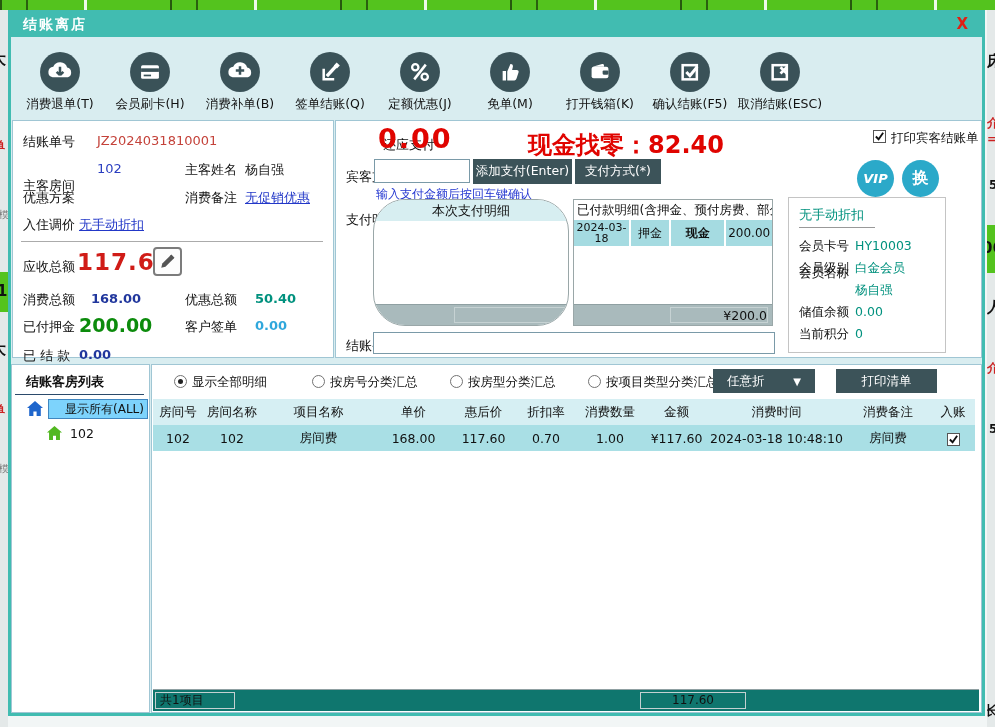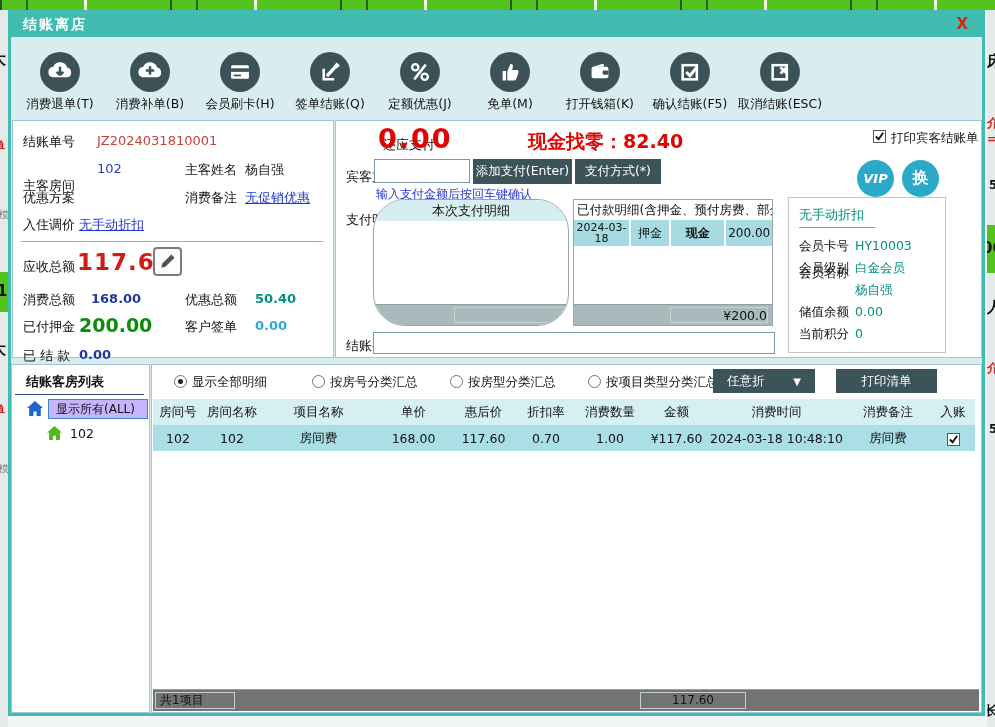--- a/index.html
+++ b/index.html
@@ -54,31 +54,31 @@
 
   .checkbox { position:absolute; width:13px; height:13px; background:#fff; border:1px solid #555; display:flex; align-items:center; justify-content:center; cursor:pointer; }
   .checkbox svg { width:11px; height:11px; }
 
   .radio { position:absolute; width:13px; height:13px; border-radius:50%; border:1px solid #737373; background:#fff; cursor:pointer; }
   .radio .dot { position:absolute; left:3px; top:3px; width:5px; height:5px; border-radius:50%; background:#222; }
 
   
   .tree-title { position:absolute; left:14px; top:8px; font-weight:bold; font-size:13px; color:#111; }
   .tree-underline { position:absolute; left:3px; top:29px; width:129px; height:1px; background:#2b4a6b; }
-  .tree-item-sel { position:absolute; left:36px; top:34px; width:100px; height:20px; background:#c4b5fd; border:1px solid #3f86c0; font-size:12px; color:#111; line-height:18px; padding-left:7px; cursor:pointer; white-space:nowrap; overflow:hidden; }
+  .tree-item-sel { position:absolute; left:36px; top:34px; width:100px; height:20px; background:#7dd3fc; border:1px solid #3f86c0; font-size:12px; color:#111; line-height:18px; padding-left:16px; cursor:pointer; white-space:nowrap; overflow:hidden; }
   .tree-item { position:absolute; font-size:12.5px; color:#111; cursor:pointer; }
 
   
   .thead, .trow { position:absolute; left:1px; width:822px; height:26px; display:flex; align-items:center; }
   .thead { top:34px; background:#d6eff3; font-size:12.5px; color:#111; }
   .trow  { top:60px; background:#a9dfe5; font-size:12.5px; color:#111; }
   .tc { text-align:center; flex:0 0 auto; overflow:hidden; white-space:nowrap; }
   .c0{width:50px}.c1{width:58px}.c2{width:115px}.c3{width:75px}.c4{width:65px}.c5{width:60px}.c6{width:68px}.c7{width:65px}.c8{width:135px}.c9{width:88px}.c10{width:42px}
 
-  .statusbar { position:absolute; left:1px; bottom:1px; width:826px; height:22px; background:#737373; border-top:1px solid #8fa0a2; }
+  .statusbar { position:absolute; left:1px; bottom:1px; width:826px; height:22px; background:#0f766e; border-top:1px solid #8fa0a2; }
   .sbox { position:absolute; top:2px; height:17px; border:1px solid #c3d0d1; font-size:12px; color:#111; line-height:15px; }
 </style>
 </head>
 <body>
 
 <div class="screen">
 
   <div class="bg-top"></div>
 
   <div class="bg-strip" style="left:0;">
@@ -120,34 +120,34 @@
             <circle cx="20" cy="20" r="19" fill="#3a5258"></circle>
             <path d="M13 25a5 5 0 0 1 .6-9.9 7 7 0 0 1 13.2.7A4.8 4.8 0 0 1 27.5 25z" fill="#fff"></path>
             <path d="M20 15v8m0 0l-3.2-3.2M20 23l3.2-3.2" stroke="#3a5258" stroke-width="2.4" fill="none"></path>
           </svg>
         <span class="tlabel">消费退单(T)</span>
       </div>
 
       <div class="tool-btn">
         <svg viewBox="0 0 40 40">
             <circle cx="20" cy="20" r="19" fill="#3a5258"></circle>
-            <path d="M13 25a5 5 0 0 1 .6-9.9 7 7 0 0 1 13.2.7A4.8 4.8 0 0 1 27.5 25z" fill="#fff"></path>
-            <path d="M20 14.5v8M16 18.5h8" stroke="#3a5258" stroke-width="2.4" fill="none"></path>
-          </svg>
-        <span class="tlabel">消费补单(B)</span>
-      </div>
-
-      <div class="tool-btn">
-        <svg viewBox="0 0 40 40">
-            <circle cx="20" cy="20" r="19" fill="#3a5258"></circle>
             <rect x="11.5" y="13.5" width="17" height="13" rx="1.5" fill="#fff"></rect>
             <rect x="11.5" y="16.5" width="17" height="3.4" fill="#3a5258"></rect>
             <rect x="14" y="22.5" width="7" height="1.6" fill="#3a5258"></rect>
           </svg>
         <span class="tlabel">会员刷卡(H)</span>
+      </div>
+
+      <div class="tool-btn">
+        <svg viewBox="0 0 40 40">
+            <circle cx="20" cy="20" r="19" fill="#3a5258"></circle>
+            <path d="M13 25a5 5 0 0 1 .6-9.9 7 7 0 0 1 13.2.7A4.8 4.8 0 0 1 27.5 25z" fill="#fff"></path>
+            <path d="M20 14.5v8M16 18.5h8" stroke="#3a5258" stroke-width="2.4" fill="none"></path>
+          </svg>
+        <span class="tlabel">消费补单(B)</span>
       </div>
 
       <div class="tool-btn">
         <svg viewBox="0 0 40 40">
             <circle cx="20" cy="20" r="19" fill="#3a5258"></circle>
             <path d="M14 17v10h10" stroke="#fff" stroke-width="2.4" fill="none"></path>
             <path d="M17 24L27 13" stroke="#fff" stroke-width="3.2" fill="none"></path>
             <path d="M25 12.5l3 2.8" stroke="#fff" stroke-width="4" fill="none"></path>
           </svg>
         <span class="tlabel">签单结账(Q)</span>
@@ -240,21 +240,21 @@
       <span class="val" style="left:242px; top:197px; color:#2fa7dc;">0.00</span>
 
       <span class="lbl" style="left:10px; top:226px;">已 结 款</span>
       <span class="val" style="left:66px; top:226px; color:#21379d;">0.00</span>
     </div>
 
     <div class="panel" style="left:324px; top:107px; width:647px; height:238px;">
 
       <span class="lbl" style="left:10px; top:15px;margin-left:37px;">还应支付</span>
       <span class="val" style="left:42px; top:2px; color:#e00400; font-size:27px; letter-spacing:2px;">0.00</span>
-      <span class="val" style="left:192px; top:8px; color:#e00400; font-size:19px;">现金找零：82.40</span>
+      <span class="val" style="left:192px; top:8px; color:#e00400; font-size:24px;">现金找零：82.40</span>
 
       <span class="lbl" style="left:10px; top:47px;">宾客支付</span>
       <input class="tinput" style="left: 38px; top: 38px; width: 96px; height: 24px;" value="">
       <button class="darkbtn" style="left:137px; top:38px; width:99px; height:25px;">添加支付(Enter)</button>
       <button class="darkbtn" style="left:239px; top:38px; width:86px; height:25px;">支付方式(*)</button>
       <span class="lbl" style="left:40px; top:65px; color:#2336d0; font-size:12px;">输入支付金额后按回车键确认</span>
 
       <span class="lbl" style="left:10px; top:90px;">支付明细</span>
 
       <div class="listbox" style="left:37px; top:78px; width:196px; height:127px;border-radius:32px;">

